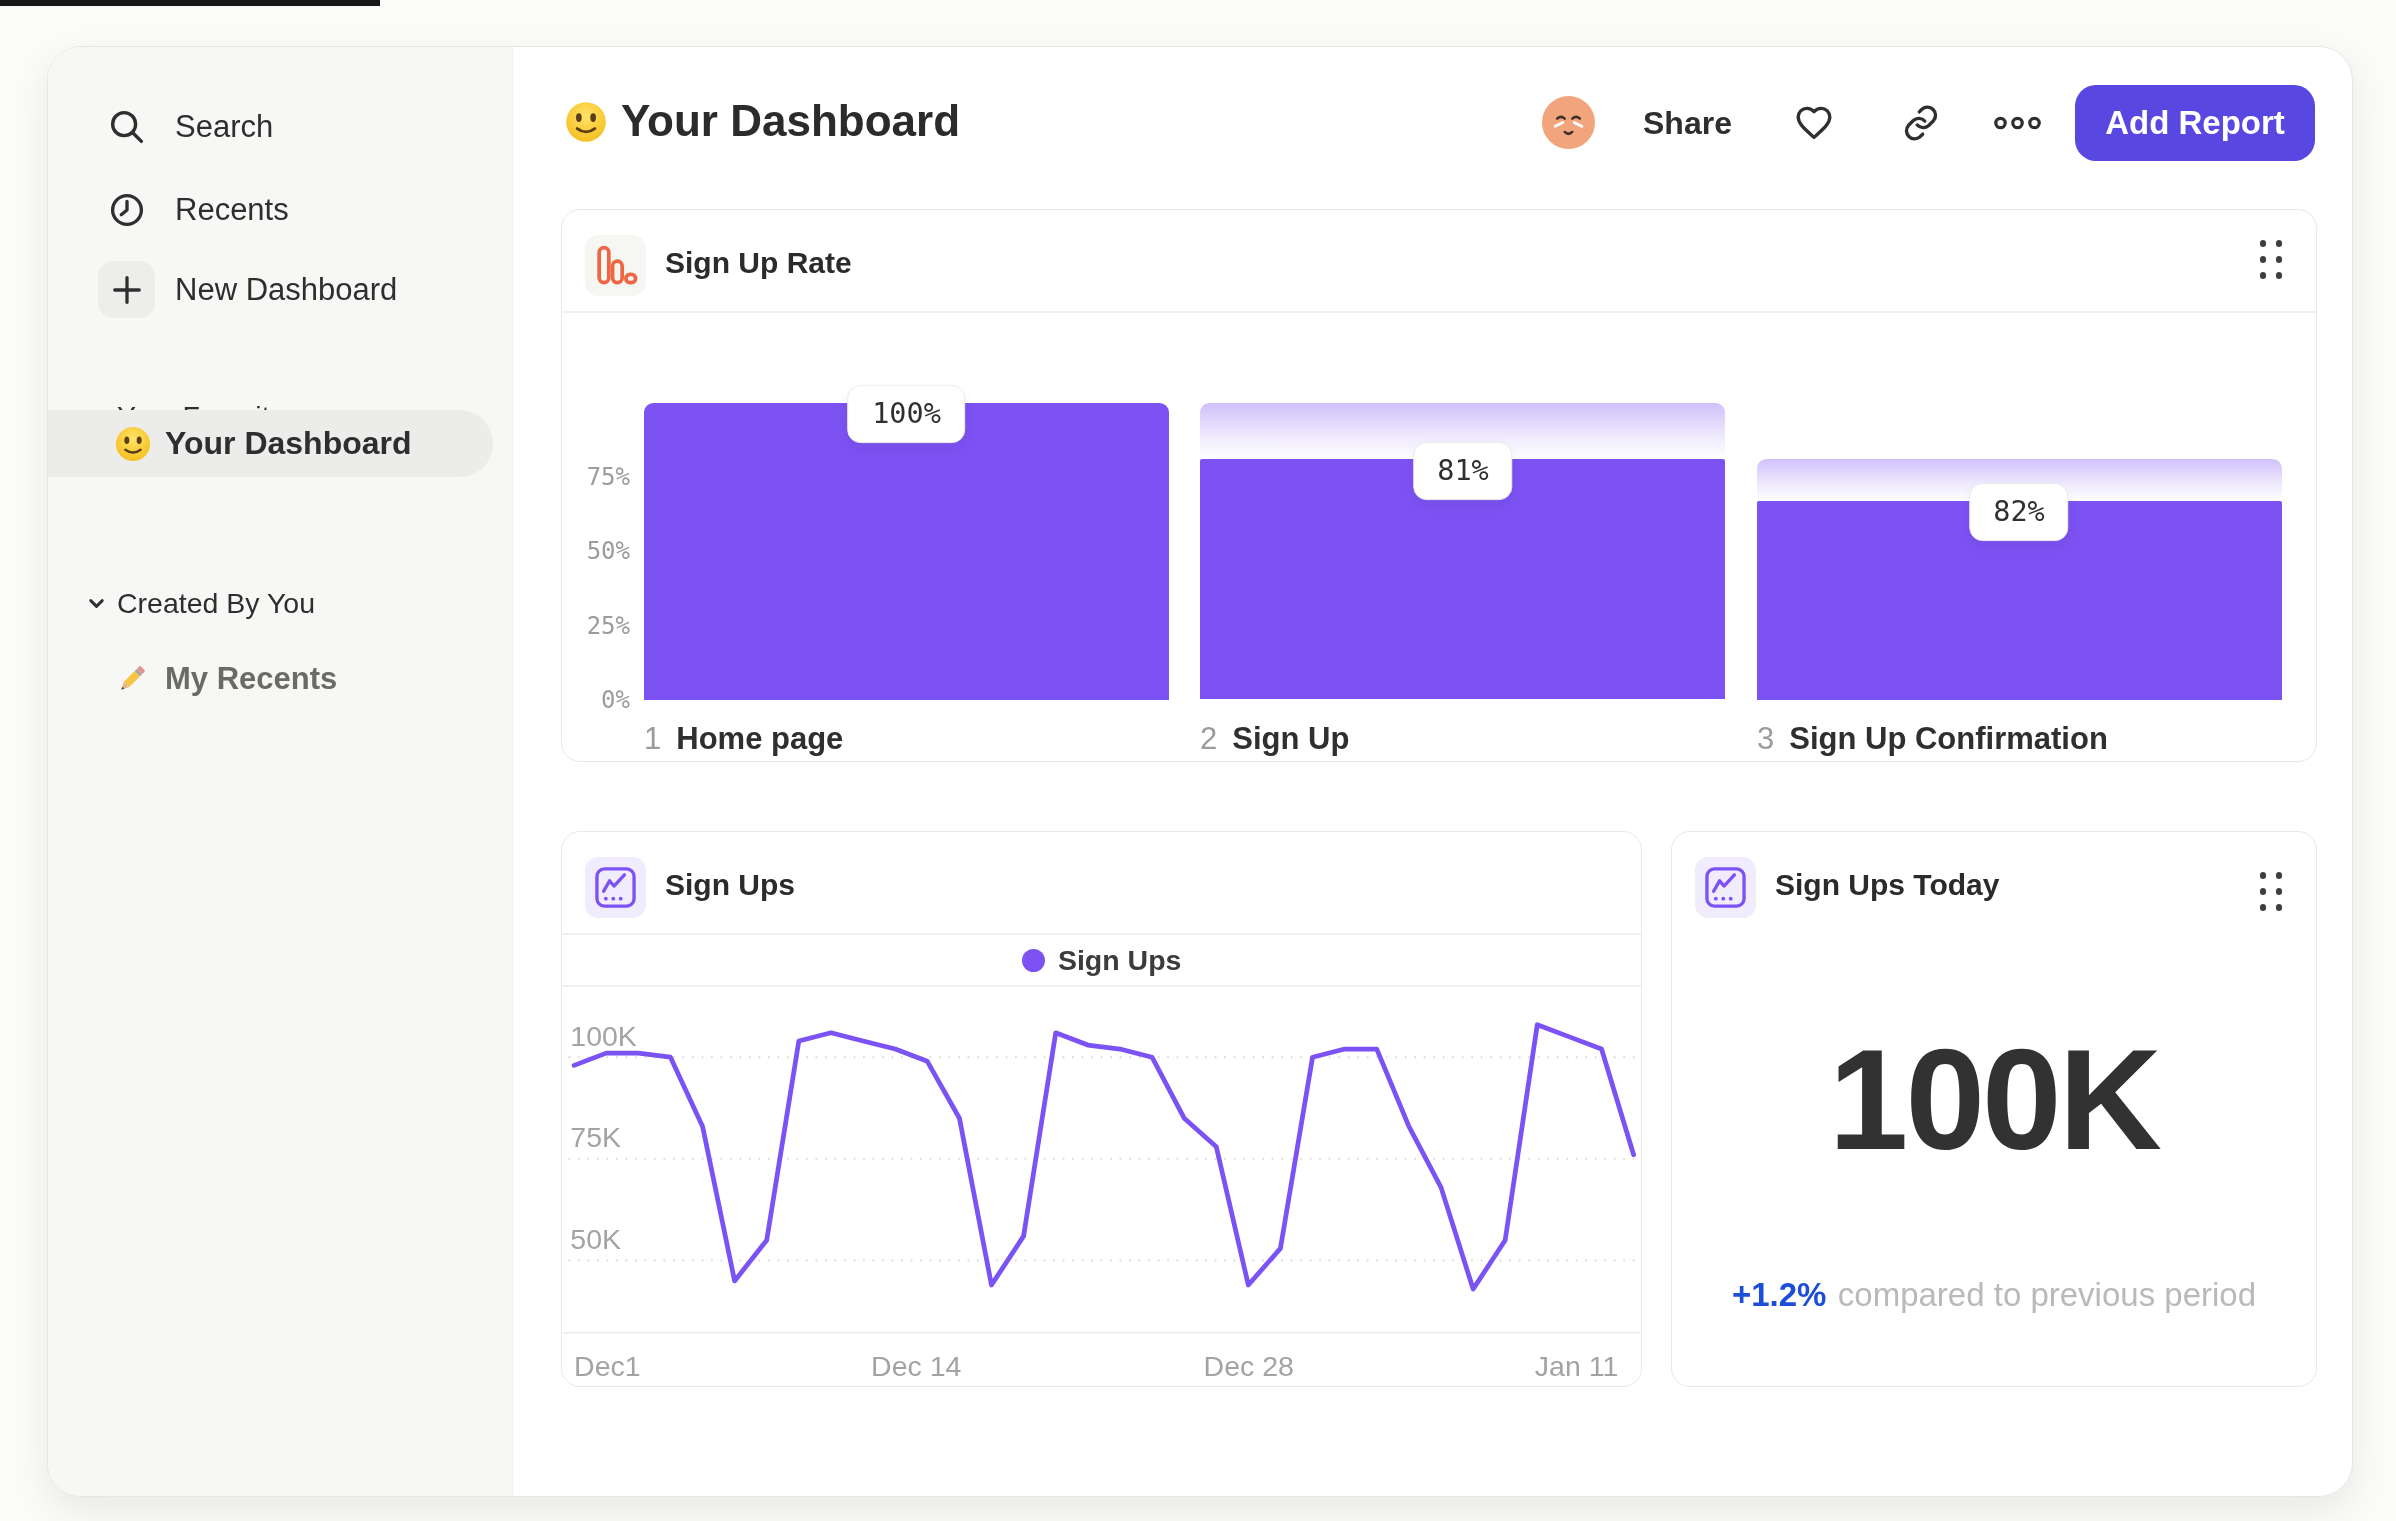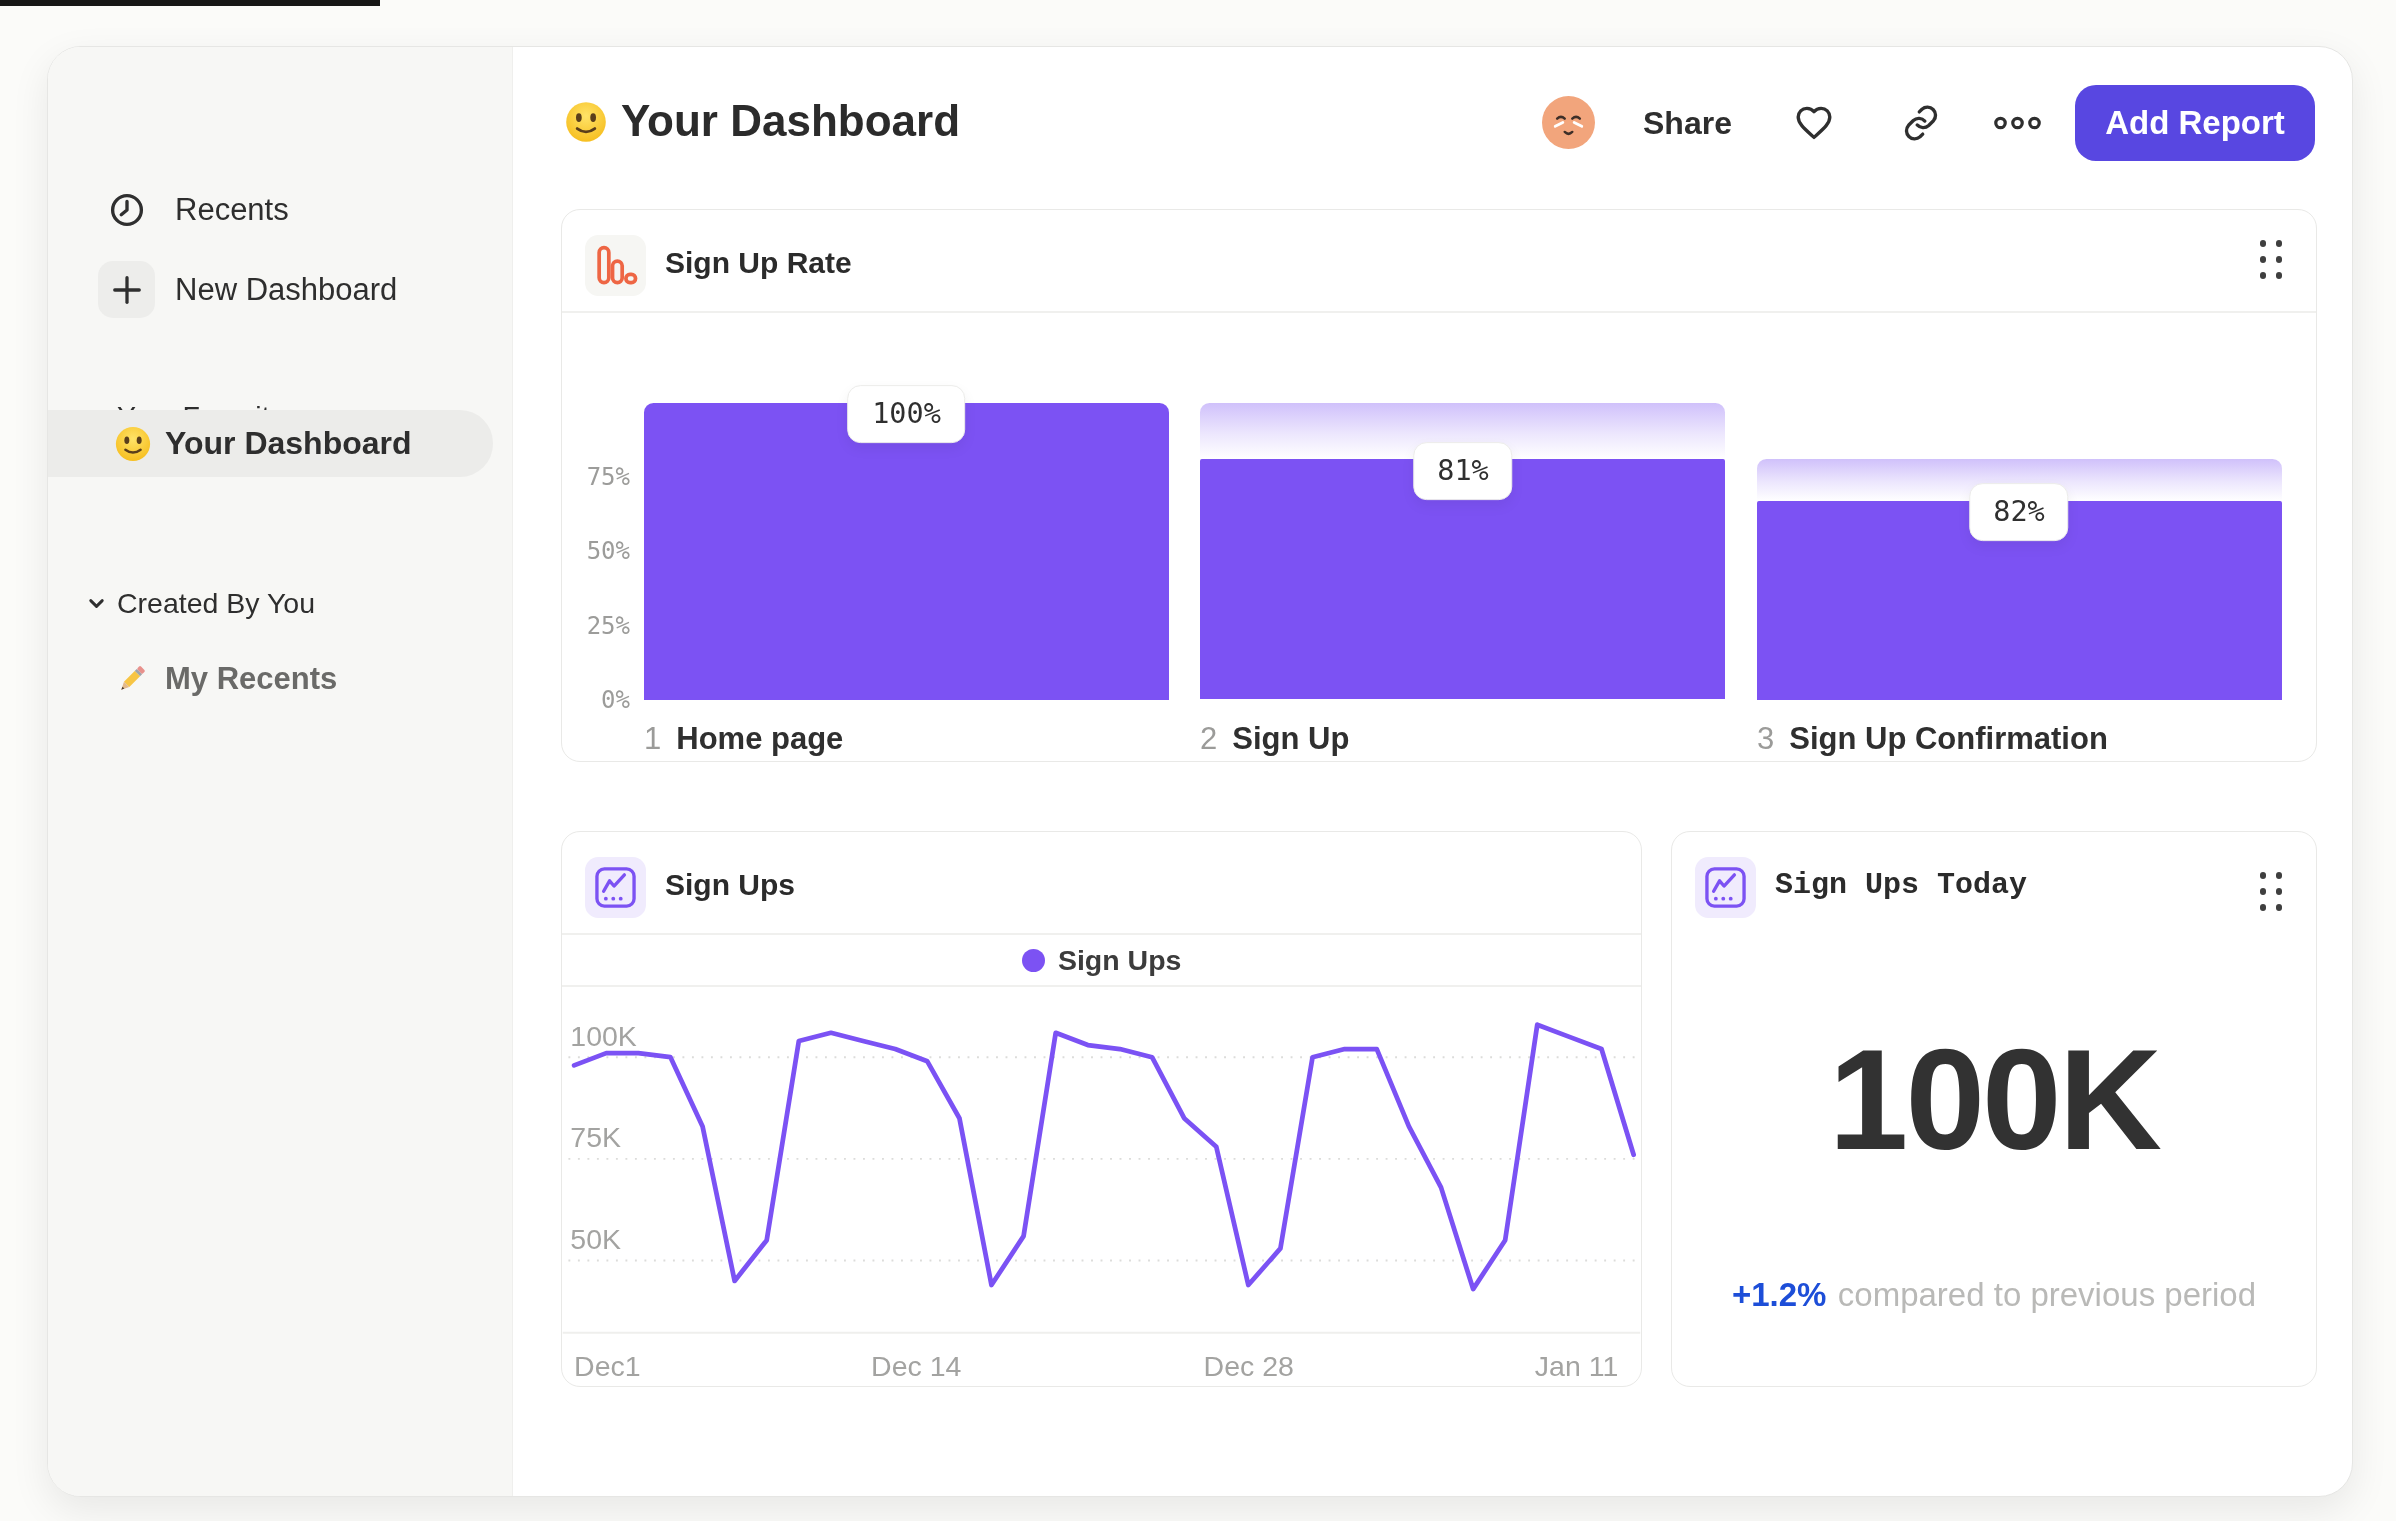--- a/index.html
+++ b/index.html
@@ -79,20 +79,29 @@
 </head>
 <body>
 
 <div class="stage">
   <div class="top-strip"></div>
 
   <div class="app-window">
 
     <aside class="sidebar">
 
+      <div class="side-row" style="top:46px;">
+        <span class="ic">
+          <svg width="46" height="46" viewBox="0 0 48 48">
+              <circle class="stroke" cx="21" cy="21" r="12"></circle>
+              <line class="stroke" x1="30" y1="30" x2="39" y2="39"></line>
+            </svg>
+        </span>
+        <span class="lbl">Search</span>
+      </div>
 
       <div class="side-row" style="top:129px;">
         <span class="ic">
           <svg width="46" height="46" viewBox="0 0 48 48">
               <circle class="stroke" cx="24" cy="24" r="15"></circle>
               <polyline class="stroke" points="24,15 24,24 18,29"></polyline>
             </svg>
         </span>
         <span class="lbl">Recents</span>
       </div>
@@ -289,21 +298,21 @@
     <section class="card" style="left:1623px;top:784px;width:644px;height:554px;">
       <div class="card-ic violet">
         <svg width="49" height="49" viewBox="0 0 66 66">
           <rect x="8" y="8" width="50" height="50" rx="10" fill="none" stroke="#7C52F3" stroke-width="4.5"></rect>
           <polyline points="17,38 25,24 31,31 45,16" fill="none" stroke="#7C52F3" stroke-width="4.5" stroke-linecap="round" stroke-linejoin="round"></polyline>
           <circle cx="20" cy="48" r="2.6" fill="#7C52F3"></circle>
             <circle cx="30" cy="48" r="2.6" fill="#7C52F3"></circle>
             <circle cx="40" cy="48" r="2.6" fill="#7C52F3"></circle>
         </svg>
       </div>
-      <h2 class="card-title" style="margin:0;font-family:Liberation Mono, monospace;">Sign Ups Today</h2>
+      <h2 class="card-title" style="margin:0;">Sign Ups Today</h2>
       <div class="drag" style="left:583px;top:35px;">
         <i></i>
           <i></i>
           <i></i>
           <i></i>
           <i></i>
           <i></i>
       </div>
       <div class="big-num">100K</div>
       <div class="delta-row">

